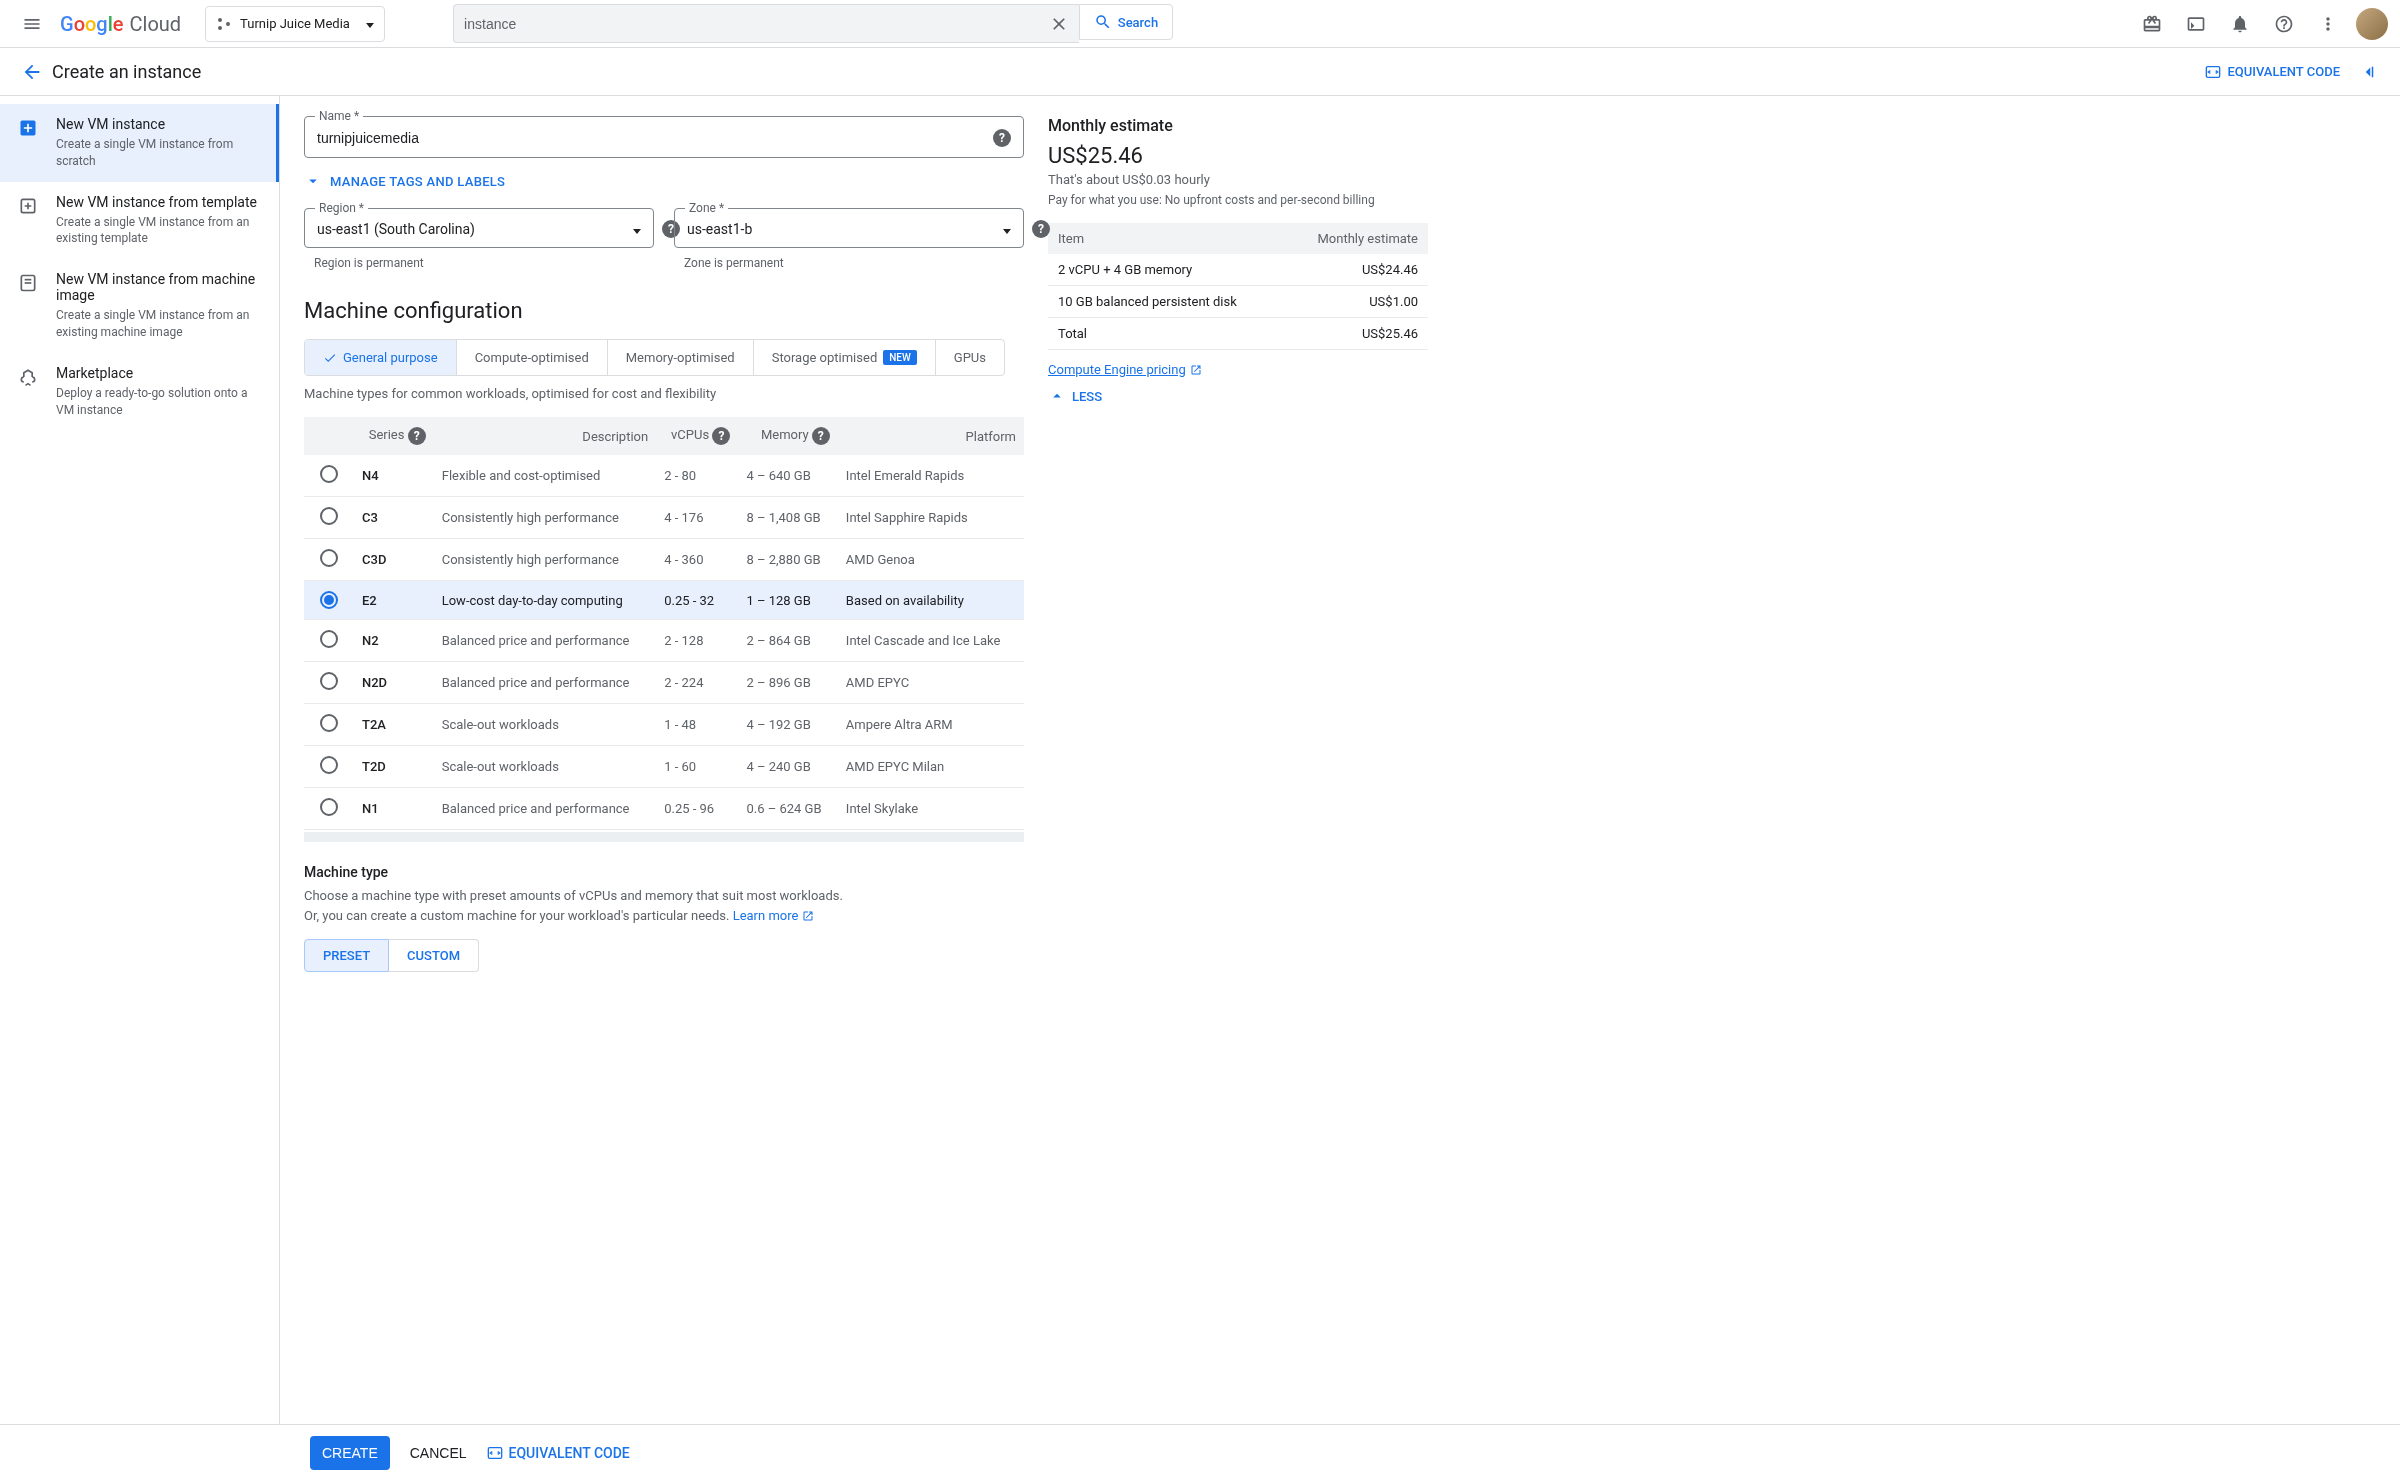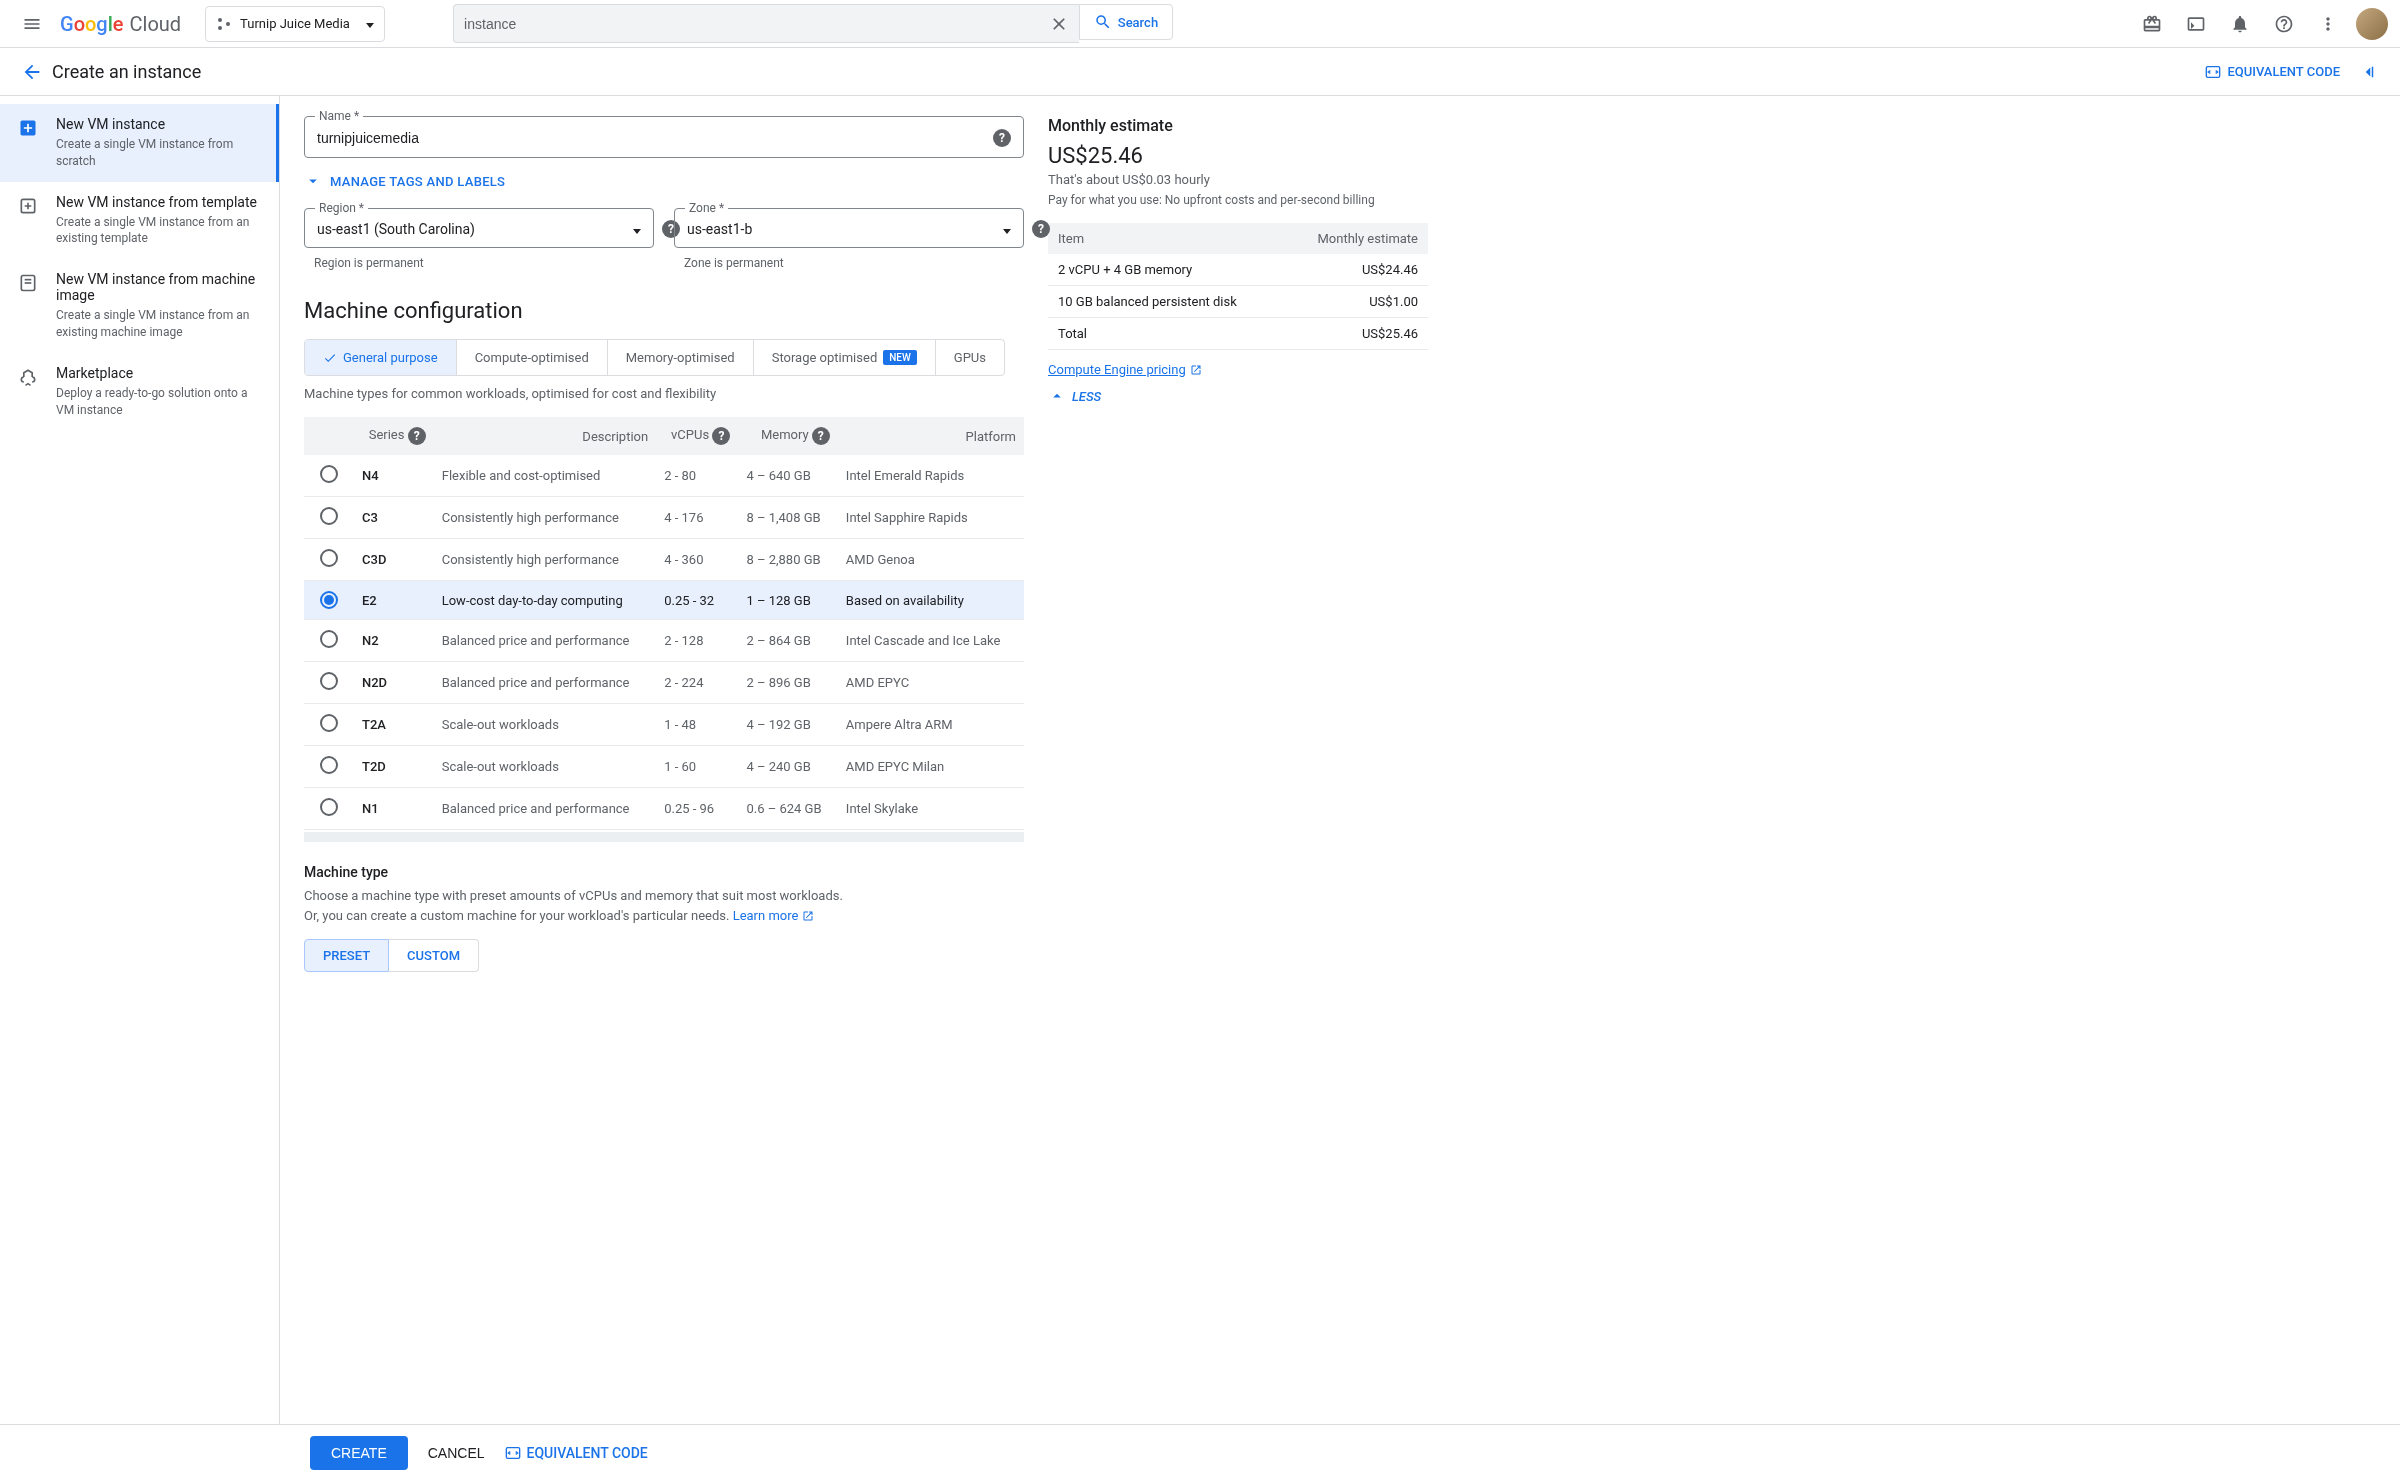--- a/index.html
+++ b/index.html
@@ -98,25 +98,25 @@
   .est-title { font-size: 16px; font-weight: 500; margin-bottom: 8px; }
   .est-price { font-size: 22px; font-weight: 400; margin-bottom: 4px; }
   .est-sub { font-size: 13px; color: #5f6368; margin-bottom: 6px; }
   .est-note { font-size: 12px; color: #5f6368; margin-bottom: 16px; }
   .est-table { width: 100%; border-collapse: collapse; margin-bottom: 12px; }
   .est-table th { background: #f1f3f4; text-align: left; padding: 8px 10px; font-size: 13px; font-weight: 400; color: #5f6368; }
   .est-table th:last-child { text-align: right; }
   .est-table td { padding: 8px 10px; font-size: 13px; border-bottom: 1px solid #e8eaed; }
   .est-table td:last-child { text-align: right; }
   .est-link { color: #1a73e8; font-size: 13px; text-decoration: underline; display: inline-flex; align-items: center; gap: 4px; margin-bottom: 10px; }
-  .less-btn { color: #1a73e8; font-size: 13px; font-weight: 500; display: flex; align-items: center; gap: 6px; cursor: pointer; font-style: italic; }
+  .less-btn { color: #1a73e8; font-size: 13px; font-weight: 500; display: flex; align-items: center; gap: 6px; cursor: pointer; }
   
   
   .footer { height: 56px; border-top: 1px solid #dadce0; display: flex; align-items: center; padding: 0 20px 0 310px; gap: 20px; }
-  .btn-primary { background: #1a73e8; color: #fff; border: none; border-radius: 4px; padding: 9px 21px; font-size: 14px; font-weight: 500; cursor: pointer; }
+  .btn-primary { background: #1a73e8; color: #fff; border: none; border-radius: 4px; padding: 9px 12px; font-size: 14px; font-weight: 500; cursor: pointer; }
   .btn-text { background: none; border: none; font-size: 14px; font-weight: 500; cursor: pointer; color: #202124; }
   .btn-code { color: #1a73e8; font-size: 14px; font-weight: 500; display: flex; align-items: center; gap: 6px; cursor: pointer; }
   
   svg { display: block; }
   .chev::after { content: ''; display: inline-block; border-left: 4px solid transparent; border-right: 4px solid transparent; border-top: 5px solid currentColor; margin-left: 4px; }
 </style>
 </head>
 <body>
 
 <div class="top-bar">

